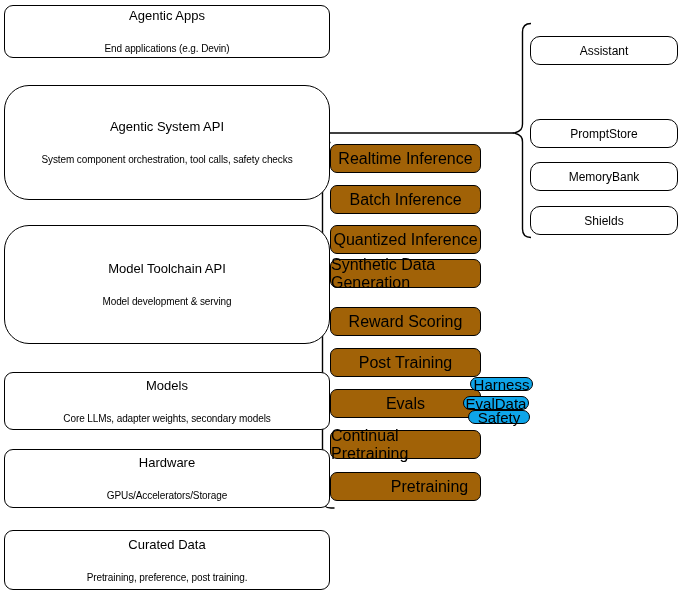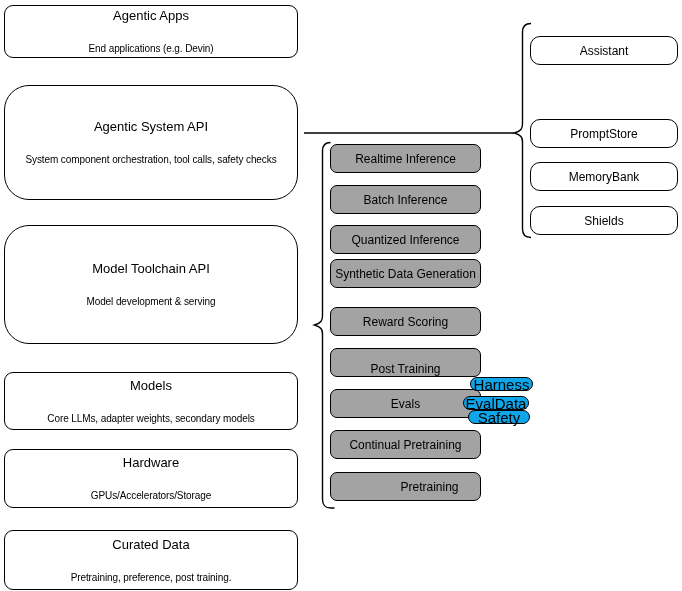--- a/index.html
+++ b/index.html
@@ -9,21 +9,21 @@
     height: 591px;
     background: #ffffff;
     font-family: "Liberation Sans", sans-serif;
     color: #000000;
     overflow: hidden;
   }
   svg.wires { position: absolute; left: 0; top: 0; z-index: 1; }
   .layer {
     position: absolute;
     left: 4px;
-    width: 294px;
+    width: 326px;
     box-sizing: border-box;
     border: 1.4px solid #000000;
     background: #ffffff;
     display: flex;
     flex-direction: column;
     align-items: center;
     justify-content: center;
     text-align: center;
     gap: 20px;
     z-index: 2;
@@ -31,25 +31,25 @@
   .layer .title { font-size: 13px; line-height: 15px; }
   .layer .subtitle { font-size: 10px; line-height: 12px; letter-spacing: -0.1px; }
   .titem {
     position: absolute;
     left: 330px;
     width: 151px;
     height: 29px;
     box-sizing: border-box;
     border: 1.4px solid #000000;
     border-radius: 7px;
-    background: #a3a3a3;
+    background: #a16207;
     display: flex;
     align-items: center;
     justify-content: center;
-    font-size: 12px;
+    font-size: 16px;
     z-index: 2;
   }
   .sitem {
     position: absolute;
     left: 530px;
     width: 148px;
     height: 29px;
     box-sizing: border-box;
     border: 1.4px solid #000000;
     border-radius: 10px;
@@ -126,21 +126,21 @@
   </div>
   <div class="titem" style="top:225px;">
     <span>Quantized Inference</span>
   </div>
   <div class="titem" style="top:259px;">
     <span>Synthetic Data Generation</span>
   </div>
   <div class="titem" style="top:307px;">
     <span>Reward Scoring</span>
   </div>
-  <div class="titem" style="top:348px;align-items:flex-end;">
+  <div class="titem" style="top:348px;">
     <span>Post Training</span>
   </div>
   <div class="titem" style="top:389px;">
     <span>Evals</span>
   </div>
   <div class="titem" style="top:430px;">
     <span>Continual Pretraining</span>
   </div>
   <div class="titem" style="top:472px;padding-left:48px;">
     <span>Pretraining</span>

